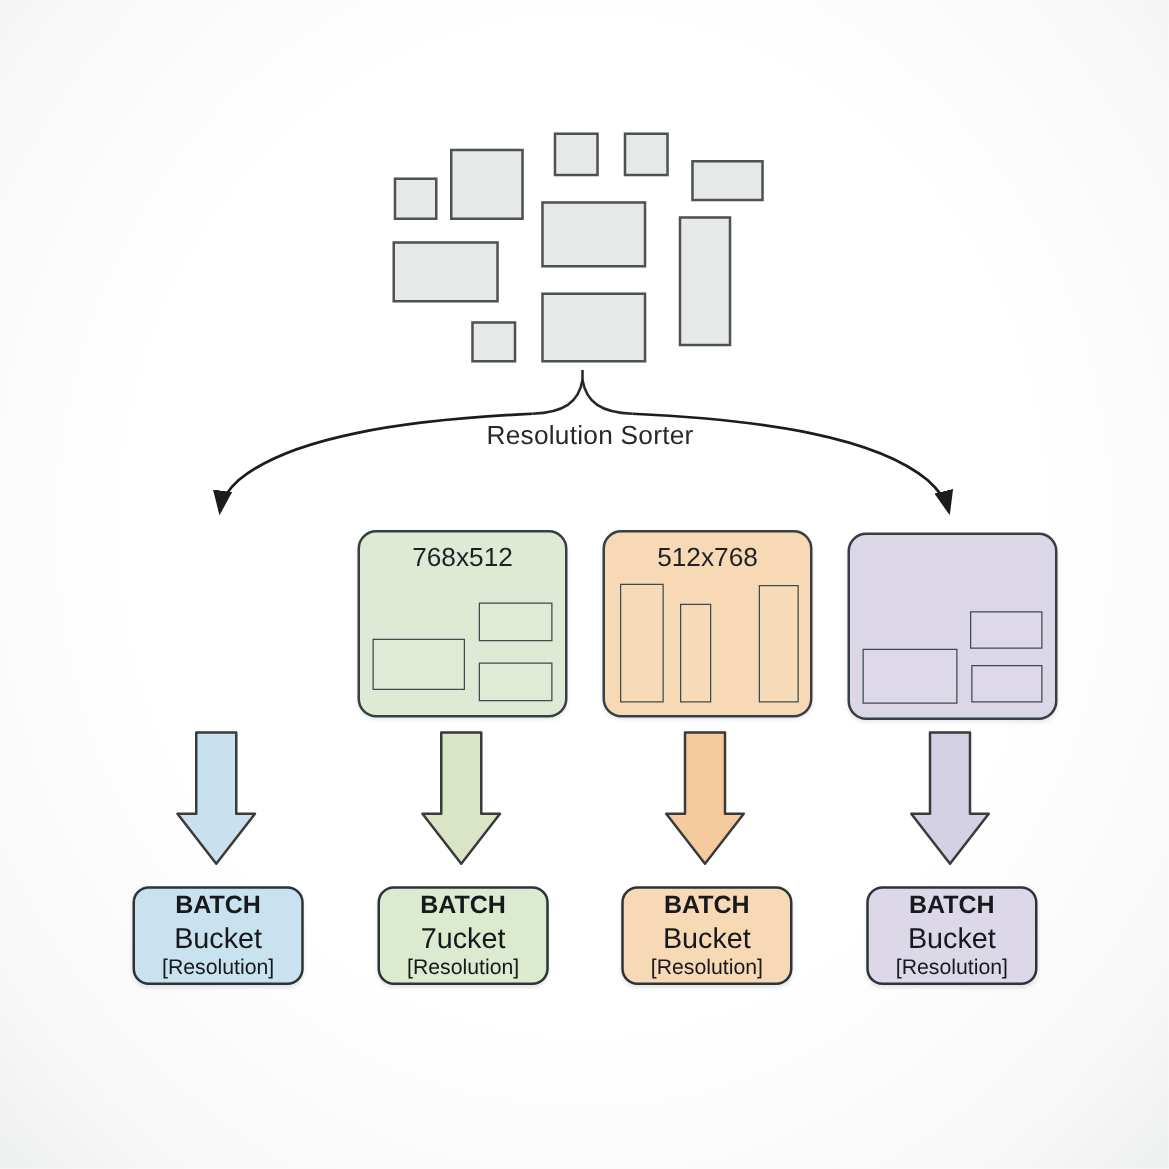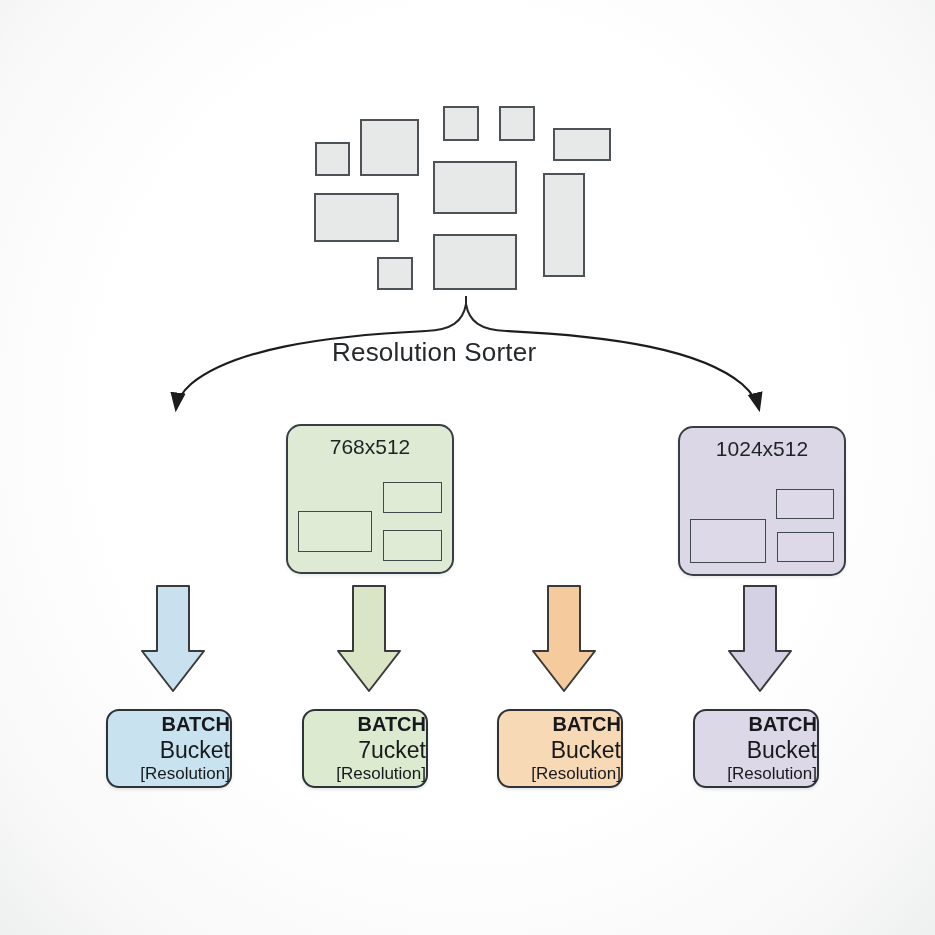--- a/index.html
+++ b/index.html
@@ -10,39 +10,39 @@
   }
   .canvas{
     position:relative;width:935px;height:935px;overflow:hidden;
     background:radial-gradient(ellipse at 50% 45%, #ffffff 55%, #f7f8f7 85%, #eef0ef 100%);
   }
   .overlay{position:absolute;left:0;top:0;width:935px;height:935px;pointer-events:none;}
   .thumb{
     position:absolute;background:#e7e9e9;border:2px solid #4d5256;box-sizing:border-box;
   }
   .sorter-label{
-    position:absolute;left:332px;top:337px;width:280px;text-align:left;
-    font-size:26px;color:#26292c;letter-spacing:0.2px;
+    position:absolute;left:332px;top:337px;width:280px;text-align:center;
+    font-size:21px;color:#26292c;letter-spacing:0.2px;
   }
   .bucket{
     position:absolute;top:424px;width:168px;height:150px;
     border:2px solid #383f44;border-radius:15px;box-sizing:border-box;
     box-shadow:0 2px 3px rgba(60,70,70,0.10);
   }
   .bucket-title{
     position:absolute;top:9px;left:0;width:100%;text-align:center;
     font-size:21px;color:#1e2225;
   }
   .tile{
     position:absolute;border:1.5px solid #3e4a4c;box-sizing:border-box;background:rgba(255,255,255,0.06);
   }
   .batch{
-    position:absolute;top:709px;width:126px;height:79px;
+    position:absolute;top:709px;width:137px;height:79px;
     border:2px solid #2e3338;border-radius:13px;box-sizing:border-box;
-    display:flex;flex-direction:column;align-items:flex-end;justify-content:center;
+    display:flex;flex-direction:column;align-items:center;justify-content:center;
     line-height:1.18;color:#17191c;
     box-shadow:0 2px 3px rgba(60,70,70,0.12);
   }
   .batch .b1{font-weight:bold;font-size:20px;}
   .batch .b2{font-size:23px;}
   .batch .b3{font-size:17px;}
 </style>
 </head>
 <body>
 
@@ -72,23 +72,28 @@
   <div class="sorter-label">Resolution Sorter</div>
 
 
   <div class="bucket" style="left: 286px; background: rgb(222, 234, 211);">
     <div class="bucket-title">768x512</div>
   <div class="tile" style="left: 95px; top: 56px; width: 59px; height: 31px;"></div>
       <div class="tile" style="left: 10px; top: 85px; width: 74px; height: 41px;"></div>
       <div class="tile" style="left: 95px; top: 104px; width: 59px; height: 31px;"></div>
     </div>
 
+  <div class="bucket" style="left: 482px; background: rgb(247, 217, 181);">
+    <div class="bucket-title">512x768</div>
+  <div class="tile" style="left: 12px; top: 41px; width: 35px; height: 95px;"></div>
+      <div class="tile" style="left: 60px; top: 57px; width: 25px; height: 79px;"></div>
+      <div class="tile" style="left: 123px; top: 42px; width: 32px; height: 94px;"></div>
+    </div>
 
   <div class="bucket" style="left: 678px; top: 426px; background: rgb(220, 215, 231);">
-    <div class="bucket-title">1024x512</div>
   <div class="tile" style="left: 96px; top: 61px; width: 58px; height: 30px;"></div>
       <div class="tile" style="left: 10px; top: 91px; width: 76px; height: 44px;"></div>
       <div class="tile" style="left: 97px; top: 104px; width: 57px; height: 30px;"></div>
     </div>
 
   <div class="batch" style="left: 106px; background: rgb(201, 226, 239);">
     <div class="b1">BATCH</div>
     <div class="b2">Bucket</div>
     <div class="b3">[Resolution]</div>
   </div>

